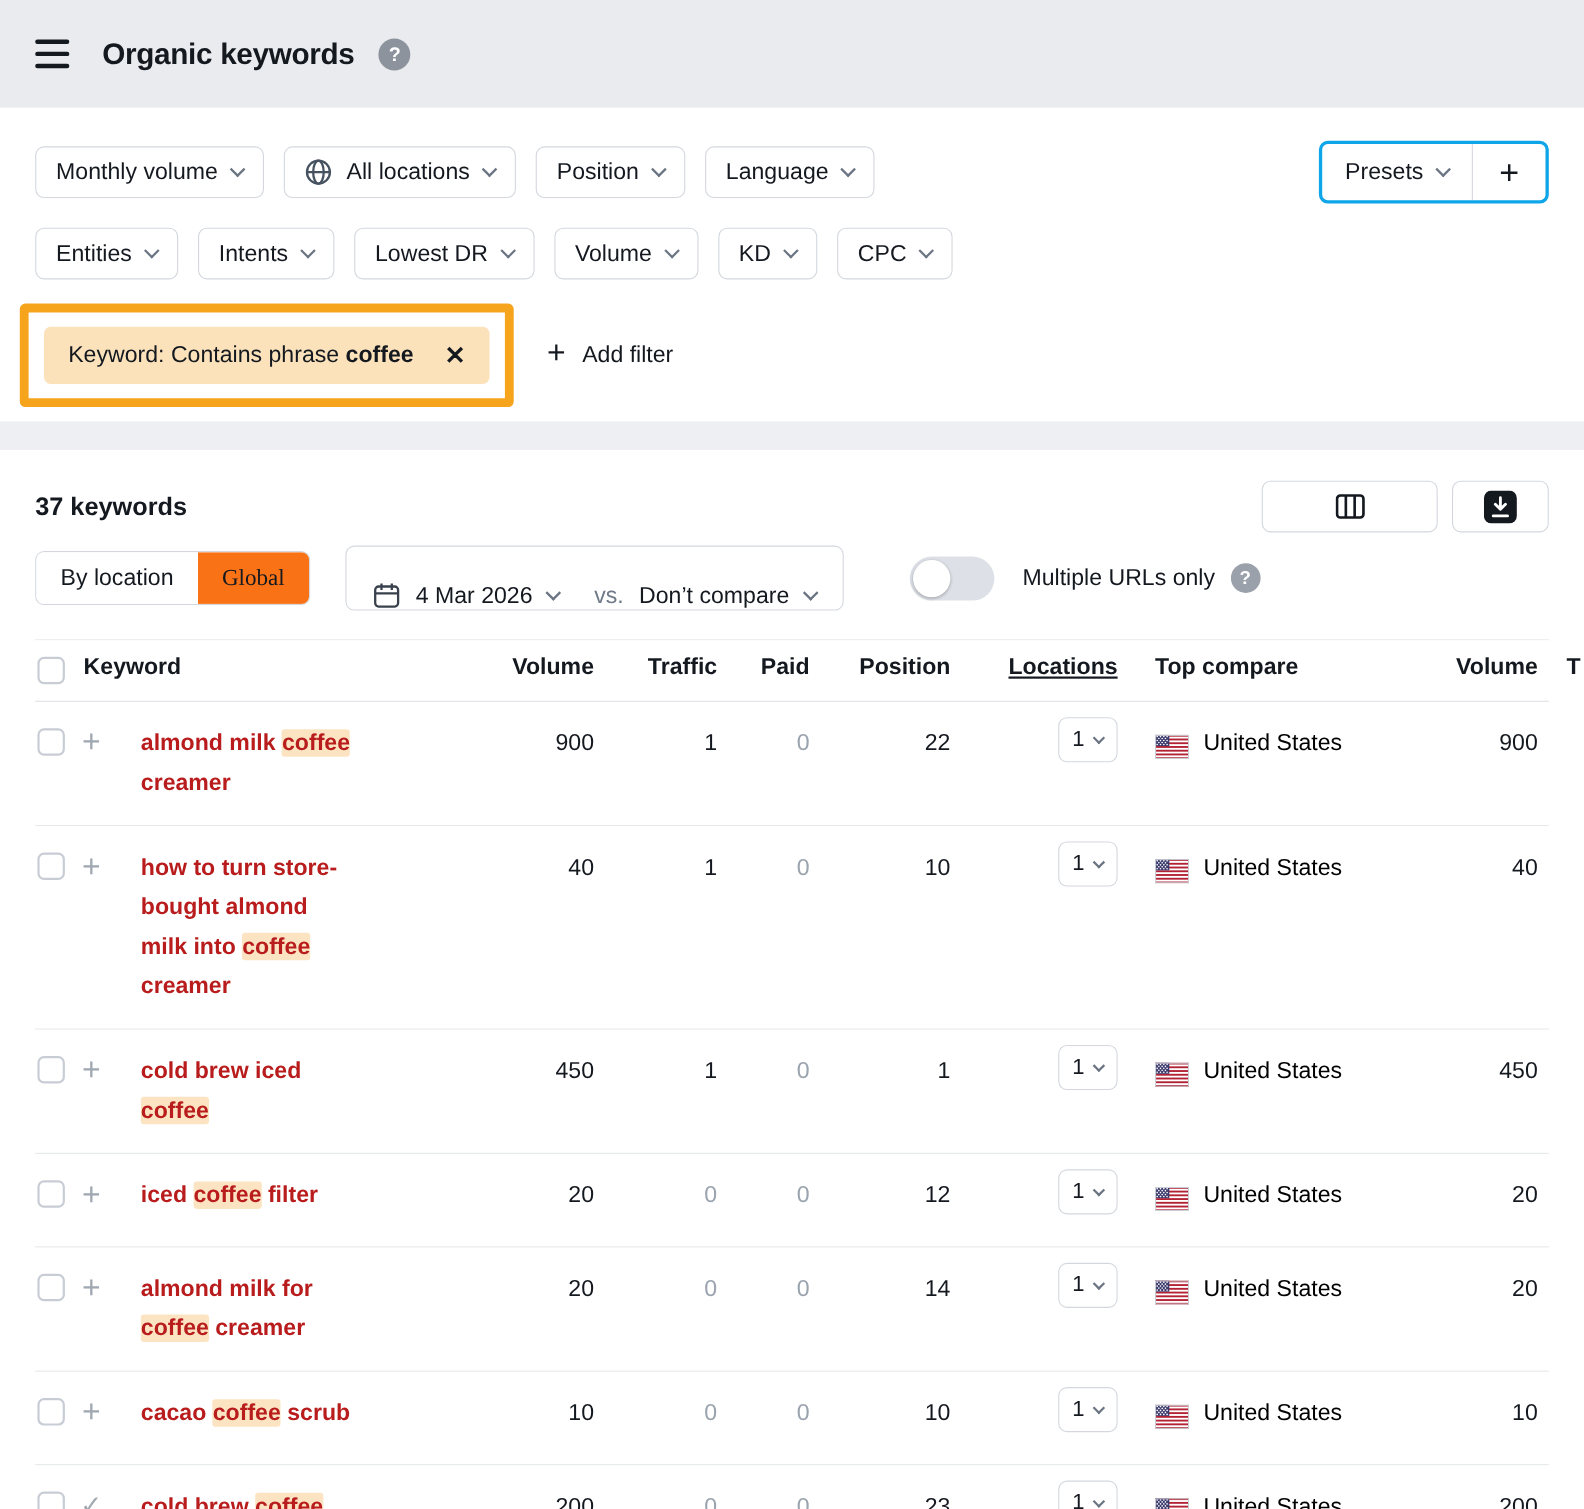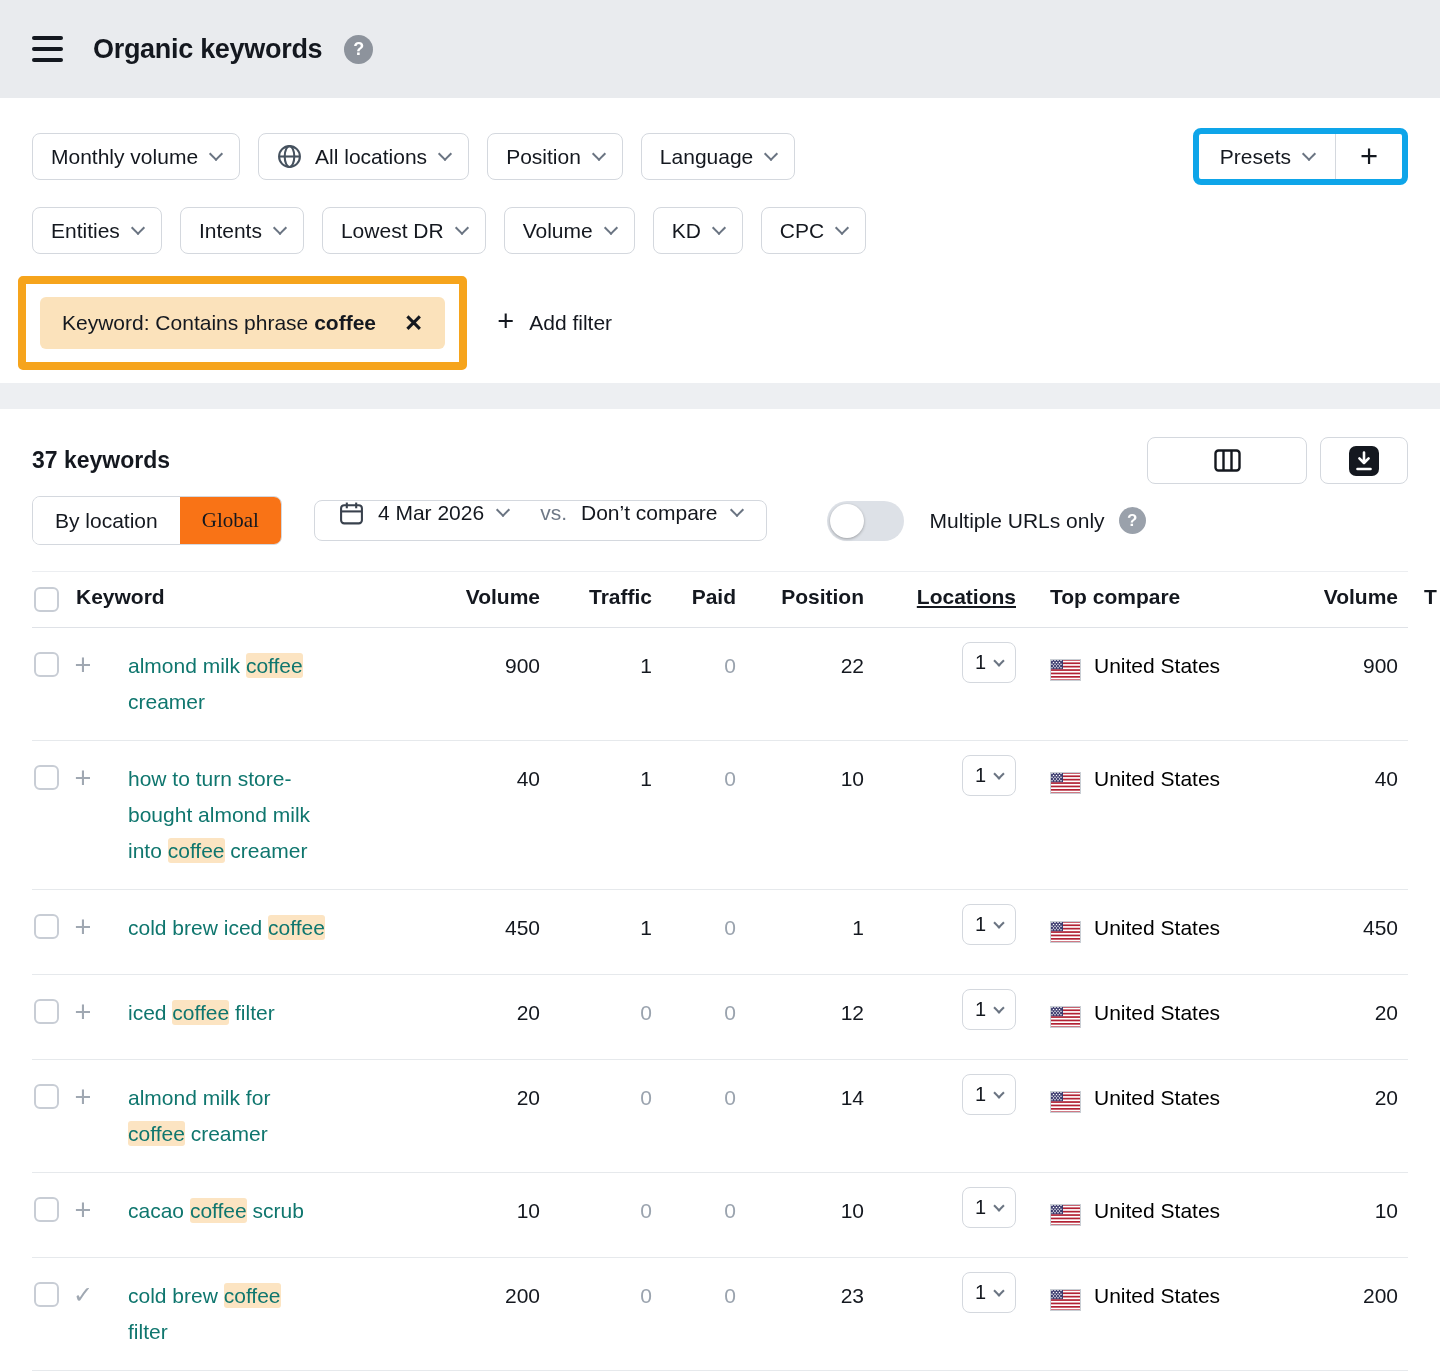--- a/index.html
+++ b/index.html
@@ -23,21 +23,21 @@
   .fbtns { display:flex; align-items:center; gap:18px; }
   .spacer { flex:1; }
   .fbtn { display:inline-flex; align-items:center; gap:13px; height:47px; padding:16px 18px;
     border:1px solid #d4d8de; border-radius:8px; background:#fff; font-size:21px; }
   .fbtn-icon { display:flex; align-items:center; }
   .chev { display:inline-block; width:10px; height:10px;
     border-right:2.2px solid #6a7482; border-bottom:2.2px solid #6a7482;
     transform:rotate(45deg); margin-top:-6px; }
   .chev.small { width:8px; height:8px; margin-top:-4px; }
   .presets-group { display:flex; align-items:stretch; height:57px;
-    border:6px solid #0ea5e9; border-radius:8px; overflow:hidden; }
+    border:3px solid #0ea5e9; border-radius:8px; overflow:hidden; }
   .presets-btn { display:flex; align-items:center; gap:13px; padding:0 21px; font-size:21px; }
   .presets-divider { width:1px; background:#d4d8de; }
   .presets-add { width:66px; display:flex; align-items:center; justify-content:center;
     font-size:31px; font-weight:300; line-height:1; }
 
   .filter-row3 { margin-bottom:0; }
   .annotation { border:8px solid #f6a41c; border-radius:5px; background:#fff;
     padding:13px 14px; margin-left:-14px; }
   .chip { display:flex; align-items:center; gap:28px; background:#fbe2bb; border-radius:6px;
     height:52px; padding:0 22px; font-size:21px; }
@@ -56,21 +56,21 @@
   .icon-btn { height:47px; border:1px solid #d4d8de; border-radius:8px; background:#fff;
     display:flex; align-items:center; justify-content:center; }
   .columns-btn { width:160px; }
   .export-btn { width:88px; }
 
   .results-controls { display:flex; align-items:center; margin-top:12px; }
   .segmented { display:flex; align-items:stretch; border:1px solid #d4d8de; border-radius:8px;
     overflow:hidden; height:49px; }
   .seg { display:flex; align-items:center; padding:0 22px; font-size:21px; background:#fff; }
   .seg.active { background:#f97316;font-family:Liberation Serif, serif; }
-  .date-group { display:flex; align-items:flex-start; gap:14px; height:41px; margin-left:32px;
+  .date-group { display:flex; align-items:flex-end; gap:14px; height:59px; margin-left:32px;
     border:1px solid #d4d8de; border-radius:8px; padding:0 24px; font-size:21px; }
   .vs-label { color:#6f7987; margin-left:18px; }
   .toggle { width:77px; height:40px; border-radius:20px; background:#dde1e7; position:relative;
     margin-left:60px; flex:none; }
   .toggle .knob { position:absolute; left:3px; top:3px; width:34px; height:34px; border-radius:50%;
     background:#fff; box-shadow:0 1px 3px rgba(0,0,0,.3); }
   .mu-label { font-size:21px; margin-left:26px; }
   .mu-help { width:27px; height:27px; font-size:17px; margin-left:14px; background:#9aa1ab; }
 
   
@@ -88,21 +88,21 @@
   .th.t-col { padding-left:26px; }
 
   .cell { padding-top:20px; padding-bottom:20px; line-height:36px; font-size:21px; }
   .c-check { padding-top:24px; }
   .checkbox { display:block; width:25px; height:25px; border:2px solid #c8cdd5; border-radius:6px;
     background:#fff; margin-left:2px; }
   .c-add { text-align:center; color:#a0a8b2; }
   .row-add { font-size:29px; font-weight:300; display:inline-block; line-height:34px; }
   .row-add.is-check { font-size:24px; font-weight:400; }
   .c-kw { padding-left:22px; }
-  .kw-link { display:block; max-width:197px; color:#0f766e; }
+  .kw-link { display:block; max-width:197px; color:#b91c1c;font-weight:bold; }
   .kw-hl { background:#fce4c2; border-radius:3px; padding:1px 0; }
   .c-num { text-align:right; }
   .c-num.muted { color:#9aa3ae; }
   .c-loc { display:flex; justify-content:flex-end; padding-right:2px; padding-top:14px; }
   .loc-btn { display:flex; align-items:center; gap:9px; height:41px; padding:0 12px;
     border:1px solid #d4d8de; border-radius:8px; background:#fff; font-size:20px; }
   .c-top { padding-left:32px; display:flex; gap:13px; align-items:flex-start; }
   .flag { flex:none; margin-top:8px; display:block; }
   .loc-link { color:#000000; }
 </style>

